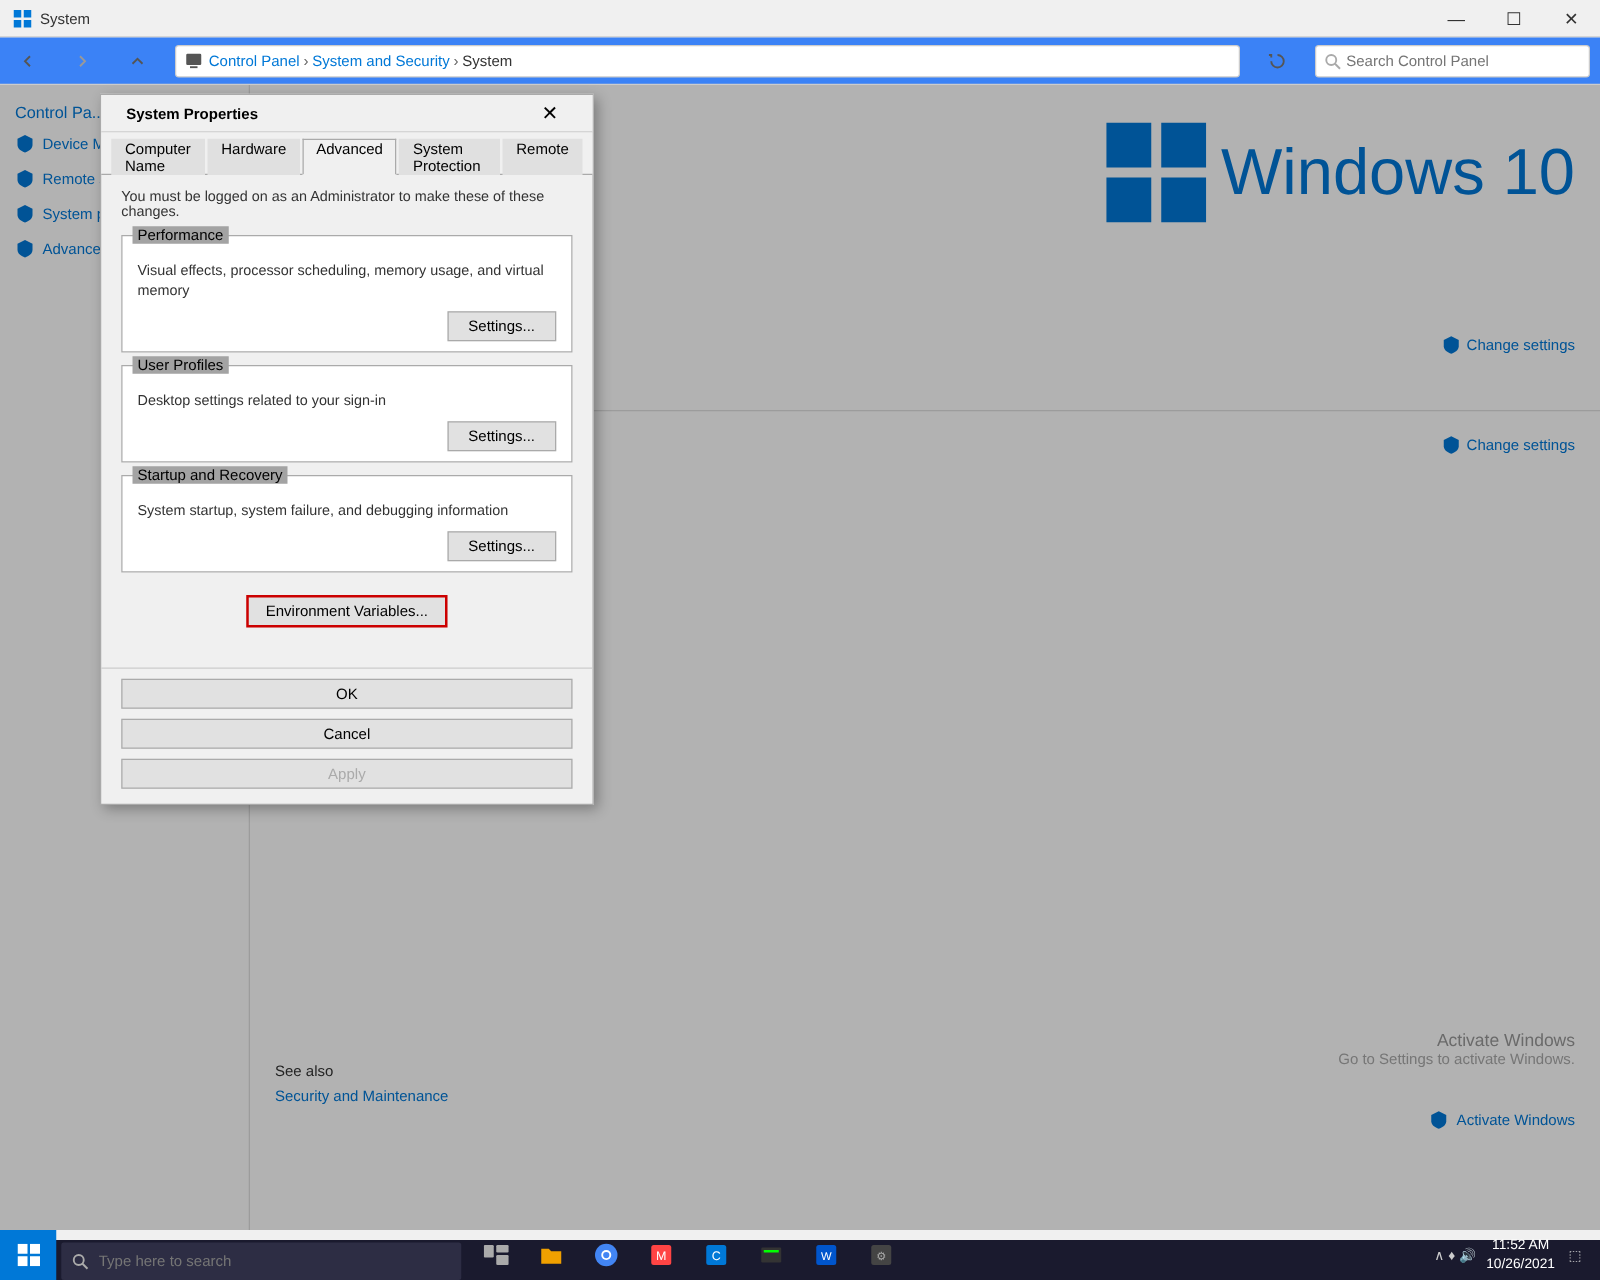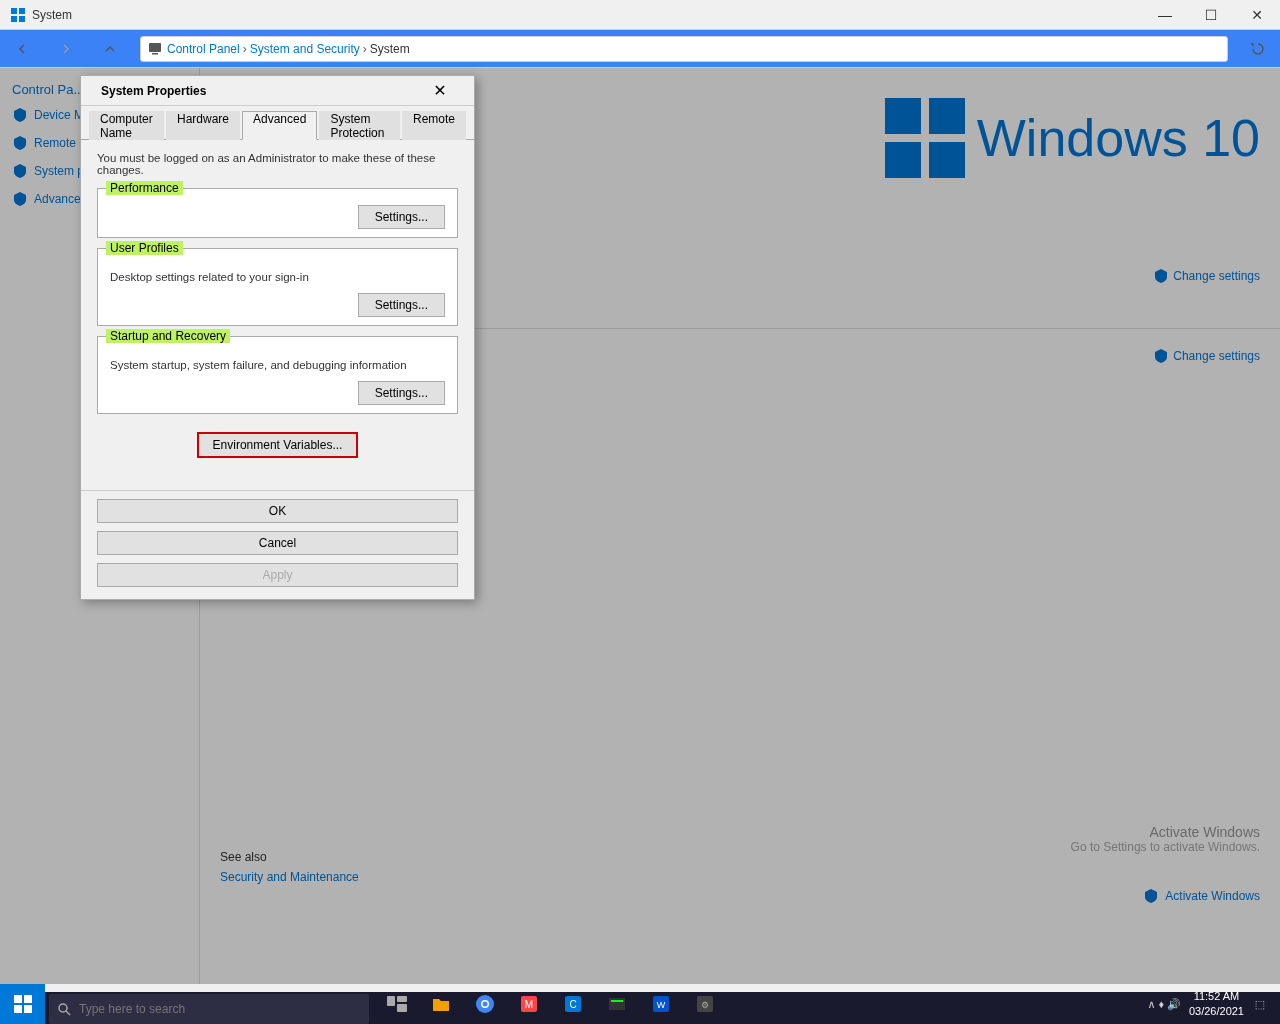--- a/index.html
+++ b/index.html
@@ -130,21 +130,21 @@
 
     
     .dialog-content { padding: 12px 16px; }
     .dialog-notice { font-size: 11.5px; color: #333; margin-bottom: 12px; }
 
     .section-box {
       border: 1px solid #aaa; background: white; padding: 8px 12px; margin-bottom: 10px;
       position: relative;
     }
     .section-label {
-      position: absolute; top: -8px; left: 8px; background: #bef264; padding: 0 4px; font-size: 12px; font-weight: 500; text-align: right;
+      position: absolute; top: -8px; left: 8px; background: #a3a3a3; padding: 0 4px; font-size: 12px; font-weight: 500; text-align: right;
     }
     .section-desc { font-size: 11.5px; color: #333; margin-top: 4px; margin-bottom: 8px; line-height: 1.4; }
     .section-btn-row { display: flex; justify-content: flex-end; }
     .btn {
       padding: 4px 16px; font-size: 12px; background: #e1e1e1; border: 1px solid #aaa;
       cursor: pointer; min-width: 75px; text-align: center;
     }
 
     
     .btn-env {
@@ -218,20 +218,27 @@
     <span style="color:#0078d7;cursor:pointer">System and Security</span>
     <span class="breadcrumb-sep">›</span>
     <span style="color:#333">System</span>
   </div>
   <div class="nav-btn">
     <svg width="14" height="14" viewBox="0 0 14 14">
         <path d="M7 2a5 5 0 1 1-5 5" stroke="#555" stroke-width="1.5" fill="none"></path>
         <path d="M2 4V2H0" stroke="#555" stroke-width="1.5" fill="none"></path>
       </svg>
   </div>
+  <div class="search-bar">
+    <svg width="14" height="14" viewBox="0 0 14 14">
+        <circle cx="6" cy="6" r="4" stroke="#aaa" stroke-width="1.5" fill="none"></circle>
+        <line x1="9" y1="9" x2="13" y2="13" stroke="#aaa" stroke-width="1.5"></line>
+      </svg>
+    <input type="text" placeholder="Search Control Panel" style="">
+  </div>
   <div class="help-btn">?</div>
 </div>
 
 <div class="main-area">
 
   <div class="sidebar">
     <div class="sidebar-header">Control Pa...</div>
     <div class="sidebar-item">
       <svg class="sidebar-shield" viewBox="0 0 16 16">
           <path d="M8 1L2 4v5c0 3 3 5 6 6 3-1 6-3 6-6V4z" fill="#0078d7"></path>
@@ -331,20 +338,21 @@
     <div class="tab">System Protection</div>
     <div class="tab">Remote</div>
   </div>
 
   <div class="dialog-content">
     <div class="dialog-notice">You must be logged on as an Administrator to make these of these changes.</div>
 
     <div class="section-box">
       <span class="section-label">Performance</span>
       <div style="height:8px"></div>
+      <div class="section-desc">Visual effects, processor scheduling, memory usage, and virtual memory</div>
       <div class="section-btn-row">
         <button class="btn">Settings...</button>
       </div>
     </div>
 
     <div class="section-box">
       <span class="section-label">User Profiles</span>
       <div style="height:8px"></div>
       <div class="section-desc">Desktop settings related to your sign-in</div>
       <div class="section-btn-row">
@@ -437,17 +445,17 @@
       <svg width="20" height="20" viewBox="0 0 20 20">
         <rect x="2" y="2" width="16" height="16" rx="2" fill="#444"></rect>
         <text x="10" y="14" text-anchor="middle" fill="#aaa" font-size="9">⚙</text>
       </svg>
     </div>
   </div>
   <div class="taskbar-tray">
     <div style="font-size:11px;color:#ccc;margin-right:4px">∧ ♦ 🔊</div>
     <div class="taskbar-clock">
       <div>11:52 AM</div>
-      <div>03/26/2021</div>
+      <div>10/26/2021</div>
     </div>
     <div style="width:24px;height:40px;display:flex;align-items:center;justify-content:center;color:#ccc;font-size:11px">⬚</div>
   </div>
 </div>
 
 </body></html>

